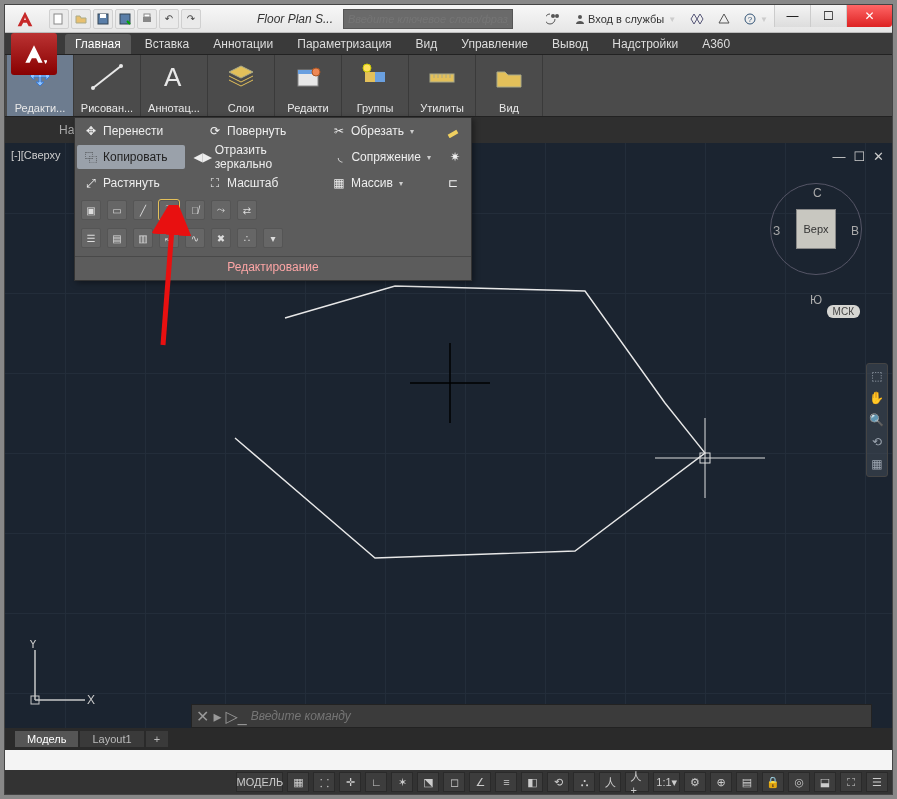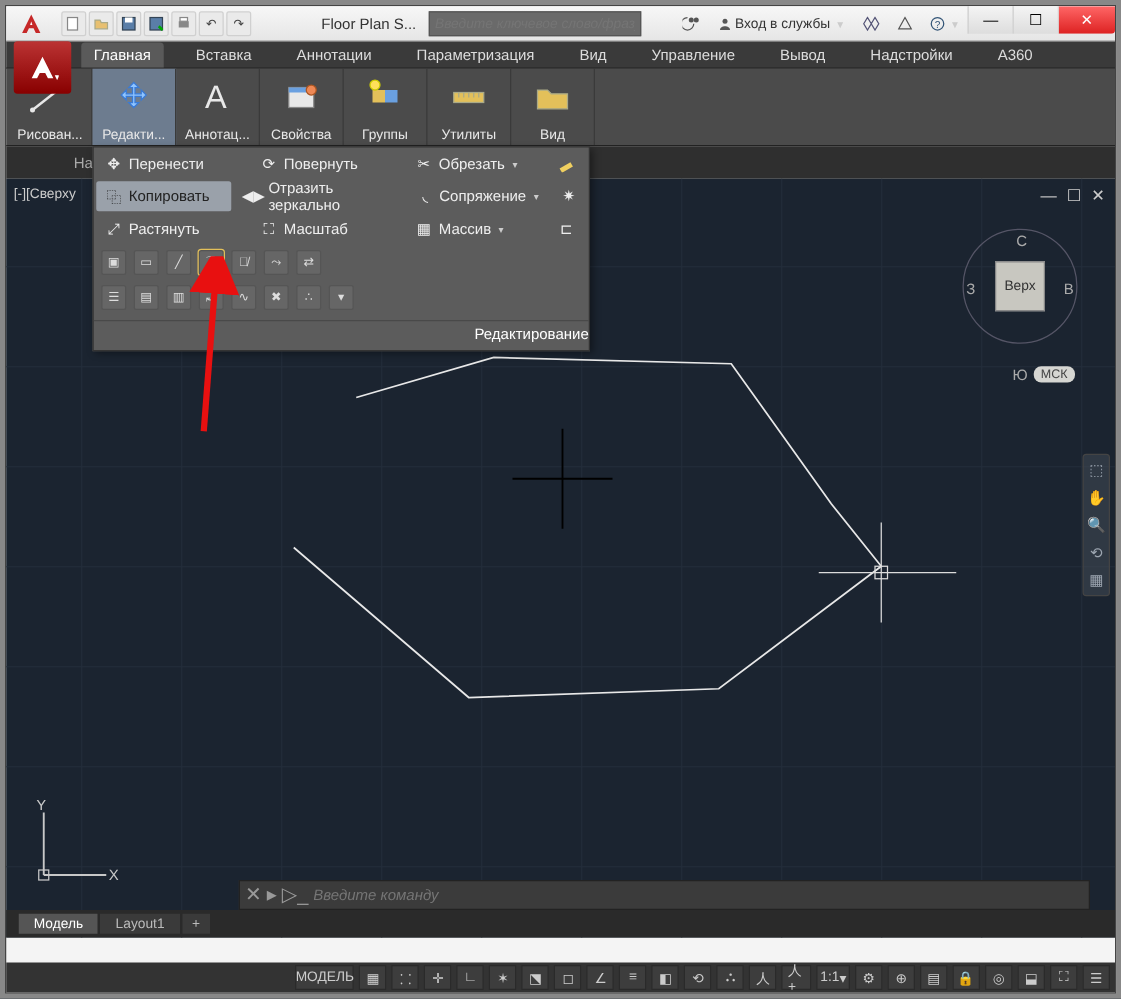--- a/index.html
+++ b/index.html
@@ -5,51 +5,51 @@
   * { box-sizing: border-box; margin: 0; padding: 0; font-family: "Segoe UI", Tahoma, sans-serif; }
   body { background: #888; width: 897px; height: 799px; overflow: hidden; position: relative; }
   .window { position: absolute; left: 4px; top: 4px; width: 889px; height: 791px; background: #f4f4f4; border: 1px solid #444; }
 
   
   .titlebar { height: 28px; background: linear-gradient(#f7f7f7,#e6e6e6); display: flex; align-items: center; position: relative; border-bottom: 1px solid #bbb;}
   .app-icon { width: 40px; height: 28px; display:flex; align-items:center; justify-content:center;}
   .app-icon svg { width:22px; height:22px; }
   .qat { display:flex; gap:2px; padding-left:4px; }
   .qat-btn { width:20px; height:20px; background:#eaeaea; border:1px solid #d0d0d0; border-radius:2px; display:flex; align-items:center; justify-content:center; font-size:10px; color:#444;}
-  .title-doc { margin-left:56px; font-size:12px; color:#333;}
+  .title-doc { margin-left:56px; font-size:12px; color:#333;font-style:italic;}
   .search-kw { position:absolute; left:338px; top:4px; width:170px; height:20px; background:#6a6a6a; border:1px solid #555; color:#ccc; font-size:11px; padding:0 4px; font-style:italic;}
   .title-right { position:absolute; right:120px; top:4px; display:flex; gap:6px; align-items:flex-end; font-size:11px; color:#333;}
   .tr-item { display:flex; gap:2px; align-items:center; padding:0 4px; height:20px;}
   .winctrl { position:absolute; right:0; top:0; display:flex;}
   .winbtn { width:36px; height:22px; display:flex; align-items:center; justify-content:center; border-left:1px solid #ccc; font-size:12px; background:linear-gradient(#f4f4f4,#ddd);}
   .winbtn.close { background:linear-gradient(#f66,#d22); color:#fff; width:46px; border-radius:0 0 3px 0;}
 
   
-  .menutabs { height:22px; background:#3a3a3a; display:flex; align-items:flex-end; padding-left:60px; gap:16px; border-bottom:1px solid #222; font-size:12px;}
+  .menutabs { height:22px; background:#3a3a3a; display:flex; align-items:flex-end; padding-left:60px; gap:4px; border-bottom:1px solid #222; font-size:12px;}
   .mtab { padding:3px 10px; color:#ddd; cursor:default;}
   .mtab.active { background:#5a5a5a; color:#fff; border-radius:3px 3px 0 0;}
   .appmenu-btn { position:absolute; left:6px; top:28px; width:46px; height:42px; background:linear-gradient(#b33,#800); border-radius:3px; z-index:5; display:flex; align-items:center; justify-content:center;}
 
   
   .ribbon { height:62px; background:#4b4b4b; display:flex; border-bottom:1px solid #222; padding-left:2px;}
   .rpanel { display:flex; flex-direction:column; align-items:center; justify-content:space-between; padding:2px 4px 0 4px; border-right:1px solid #3a3a3a;}
   .rpanel.active { background:#6d7c8f;}
   .ricon { width:58px; height:40px; display:flex; align-items:center; justify-content:center;}
   .rlabel { font-size:11px; color:#e8e8e8; padding-bottom:2px; white-space:nowrap;}
 
   
   .edit-panel { position:absolute; left:69px; top:112px; width:398px; background:#5c5c5c; border:1px solid #333; z-index:20; box-shadow:2px 2px 6px rgba(0,0,0,.4); padding-bottom:4px;}
   .edit-row { display:flex; height:26px; align-items:center;}
   .edit-item { display:flex; align-items:center; gap:4px; padding:0 6px; height:24px; font-size:12px; color:#eee; margin:1px 2px; border-radius:2px;}
   .edit-item.sel { background:#9aa1aa; color:#222;}
   .edit-item .ico { width:16px; height:16px; display:flex; align-items:center; justify-content:center;}
   .w120 { width:120px;} .w150 { width:150px;} .w110 { width:110px;}
   .mini-row { display:flex; gap:6px; padding:4px 6px; flex-wrap:wrap;}
   .mini-btn { width:20px; height:20px; background:#666; border:1px solid #555; border-radius:2px; display:flex; align-items:center; justify-content:center; font-size:10px; color:#ddd;}
-  .edit-title { text-align:right; font-size:12px; color:#ffffff; padding:3px 0 2px 0; border-top:1px solid #494949; margin-top:4px;}
+  .edit-title { text-align:center; font-size:12px; color:#fca5a5; padding:3px 0 2px 0; border-top:1px solid #494949; margin-top:4px;}
 
   
   .starttabs { position:absolute; left:0; top:112px; height:26px; background:#2f2f2f; width:100%; padding-left:34px; display:flex; align-items:center;}
   .starttab { padding:4px 20px; color:#aaa; font-size:12px;}
   
   
   .canvas-wrap { position:absolute; left:0; top:138px; right:0; bottom:44px; background:#1b2430;padding-left:20px;}
   .canvas-title { position:absolute; left:6px; top:6px; color:#ccc; font-size:11px;}
   .inner-winctrl { position:absolute; right:8px; top:6px; display:flex; gap:8px; color:#ccc; font-size:13px;}
   .grid-lines { position:absolute; inset:0;
@@ -57,21 +57,21 @@
        linear-gradient(#232d3a 1px, transparent 1px),
        linear-gradient(90deg,#232d3a 1px, transparent 1px);
      background-size: 80px 80px;
      background-position: -20px -10px;}
   .polyline-svg { position:absolute; left:0; top:0; }
   .viewcube { position:absolute; right:28px; top:40px; width:96px; height:110px; color:#aaa; font-size:12px; text-align:center;}
   .vc-circle { width:92px; height:92px; border:1px solid #556; border-radius:50%; position:relative; margin:0 auto; display:flex; align-items:center; justify-content:center;}
   .vc-face { width:40px; height:40px; background:#c8c7c0; color:#333; display:flex; align-items:center; justify-content:center; font-size:11px; border:1px solid #888;}
   .vc-n { position:absolute; top:2px; left:42px;} .vc-s { position:absolute; bottom:-14px; left:42px;}
   .vc-w { position:absolute; left:2px; top:40px;} .vc-e { position:absolute; right:2px; top:40px;}
-  .wcs-badge { position:absolute; right:32px; top:150px; background:#d6d6d2; color:#444; font-size:10px; padding:1px 6px; border-radius:6px;}
+  .wcs-badge { position:absolute; right:32px; top:162px; background:#d6d6d2; color:#444; font-size:10px; padding:1px 6px; border-radius:6px;}
   .navbar-right { position:absolute; right:4px; top:220px; width:22px; background:rgba(70,78,88,0.5); border:1px solid #444; border-radius:3px; display:flex; flex-direction:column; gap:6px; padding:4px 0; align-items:center;}
   .nav-ico { width:16px; height:16px; color:#9da6b1; font-size:12px; display:flex; align-items:center; justify-content:center;}
   .ucs { position:absolute; left:20px; bottom:40px; }
   .cmdline { position:absolute; left:186px; right:20px; bottom:22px; height:24px; background:#3b3b3b; border:1px solid #222; display:flex; align-items:center; gap:4px; padding:0 4px;}
   .cmd-input { flex:1; background:transparent; border:none; color:#999; font-size:12px; font-style:italic;}
   .layouttabs { position:absolute; left:0; bottom:0; height:22px; background:#2a2a2a; width:100%; display:flex; align-items:center; padding-left:10px; gap:2px;}
   .ltab { padding:2px 12px; font-size:11px; color:#bbb; background:#3a3a3a;}
   .ltab.active { background:#555; color:#fff;}
   .ltab.plus { padding:2px 8px;}
 
@@ -186,55 +186,65 @@
     <div class="mtab">Аннотации</div>
     <div class="mtab">Параметризация</div>
     <div class="mtab">Вид</div>
     <div class="mtab">Управление</div>
     <div class="mtab">Вывод</div>
     <div class="mtab">Надстройки</div>
     <div class="mtab">A360</div>
   </div>
 
   <div class="ribbon">
+    <div class="rpanel active">
+      <div class="ricon">
+          <svg width="36" height="30">
+            <path d="M18 4l-4 4h3v5h-5v-3l-4 4 4 4v-3h5v5h-3l4 4 4-4h-3v-5h5v3l4-4-4-4v3h-5V8h3z" fill="#8fc4ff" stroke="#3a7bd5"></path>
+          </svg>
+        </div>
+      <div class="rlabel">Редакти...</div>
+    </div>
     <div class="rpanel">
       <div class="ricon">
           <svg width="36" height="30">
             <line x1="4" y1="26" x2="32" y2="4" stroke="#e8e8e8" stroke-width="2"></line>
             <circle cx="4" cy="26" r="2" fill="#e8e8e8"></circle>
             <circle cx="32" cy="4" r="2" fill="#e8e8e8"></circle>
           </svg>
         </div>
       <div class="rlabel">Рисован...</div>
     </div>
-    <div class="rpanel active">
-      <div class="ricon">
-          <svg width="36" height="30">
-            <path d="M18 4l-4 4h3v5h-5v-3l-4 4 4 4v-3h5v5h-3l4 4 4-4h-3v-5h5v3l4-4-4-4v3h-5V8h3z" fill="#8fc4ff" stroke="#3a7bd5"></path>
-          </svg>
-        </div>
-      <div class="rlabel">Редакти...</div>
-    </div>
     <div class="rpanel">
       <div class="ricon">
           <svg width="36" height="30">
             <text x="8" y="24" font-size="26" fill="#e8e8e8" font-family="serif">A</text>
           </svg>
         </div>
       <div class="rlabel">Аннотац...</div>
+    </div>
+    <div class="rpanel">
+      <div class="ricon">
+          <svg width="36" height="30">
+            <path d="M18 4l12 6-12 6-12-6z" fill="#e3c05a" stroke="#aa8"></path>
+            <path d="M6 14l12 6 12-6" fill="none" stroke="#e3c05a"></path>
+            <path d="M6 18l12 6 12-6" fill="none" stroke="#e3c05a"></path>
+          </svg>
+        </div>
+      <div class="rlabel">Слои</div>
     </div>
     <div class="rpanel">
       <div class="ricon">
           <svg width="36" height="30">
             <rect x="8" y="8" width="20" height="16" fill="#e8e8e8" stroke="#888"></rect>
             <rect x="8" y="8" width="20" height="4" fill="#6aa0e0"></rect>
             <circle cx="26" cy="10" r="4" fill="#e85" stroke="#a52"></circle>
           </svg>
         </div>
-      <div class="rlabel">Свойства</div>
+      <div class="rlabel">Редакти</div>
     </div>
     <div class="rpanel">
       <div class="ricon">
           <svg width="36" height="30">
             <rect x="8" y="10" width="10" height="10" fill="#e3c05a"></rect>
             <rect x="18" y="10" width="10" height="10" fill="#6aa0e0"></rect>
             <circle cx="10" cy="6" r="4" fill="#ffe05a" stroke="#cc0"></circle>
           </svg>
         </div>
       <div class="rlabel">Группы</div>

